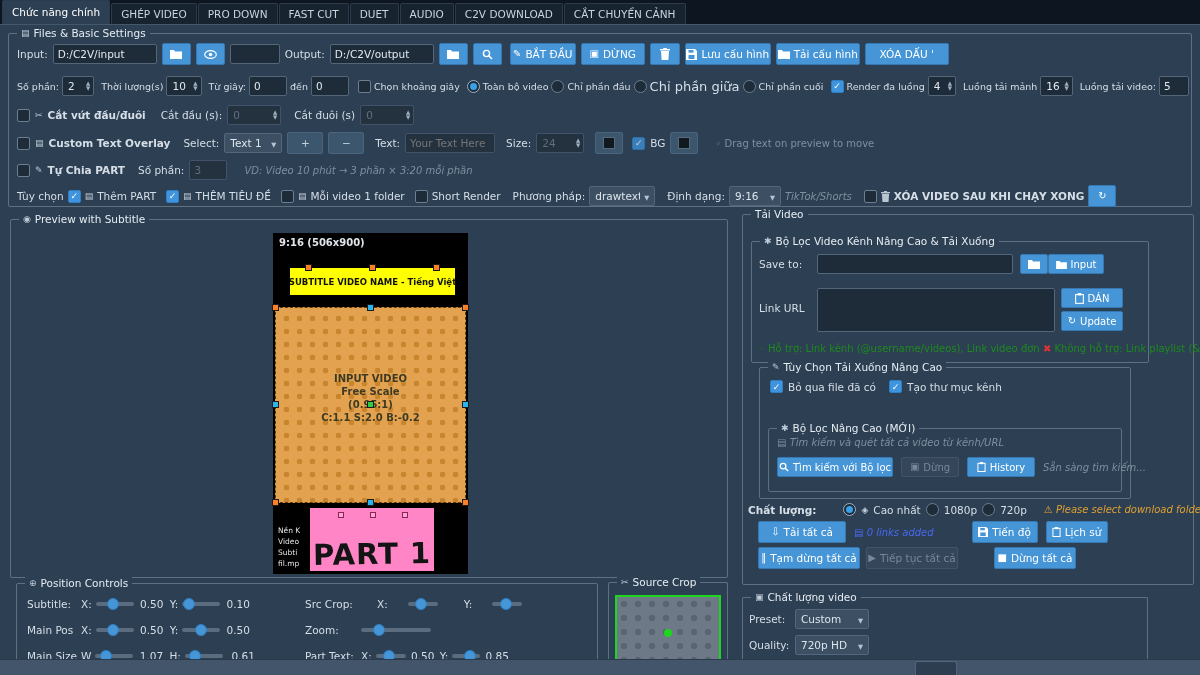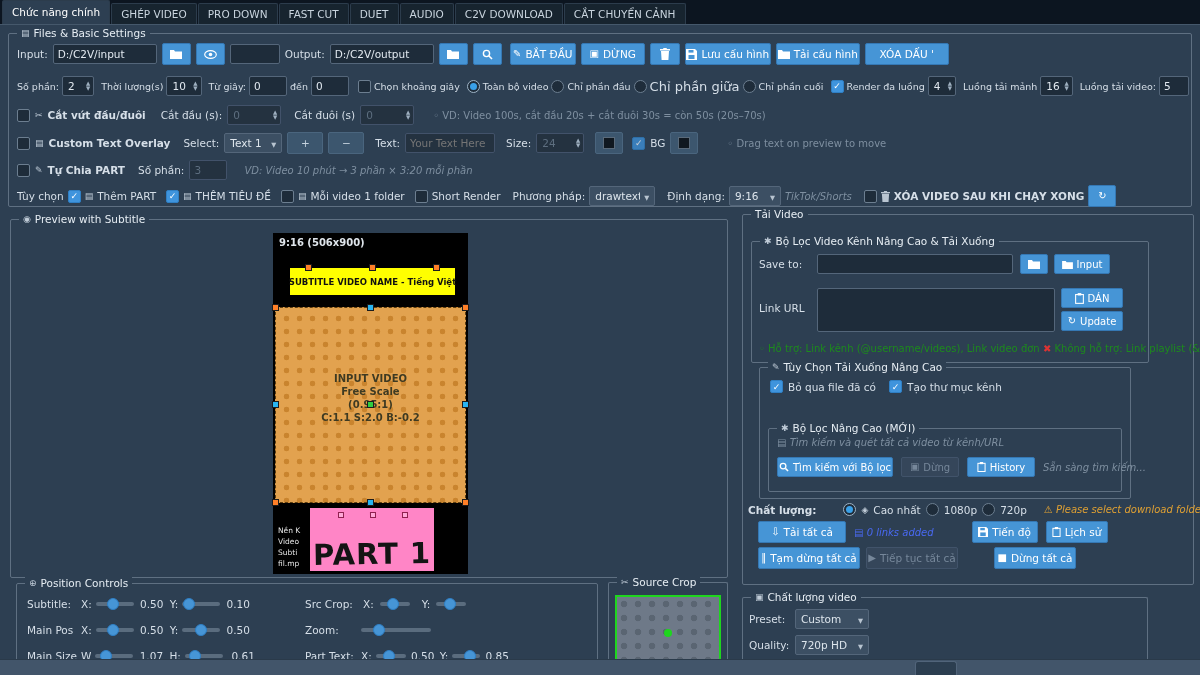--- a/index.html
+++ b/index.html
@@ -219,22 +219,20 @@
       <span class="lbl" style="margin-left:10px">Cắt đầu (s):</span>
       <span class="spin dis" style="width:54px">
           <span class="sv">0</span>
           <span class="ar"></span>
         </span>
       <span class="lbl" style="margin-left:8px">Cắt đuôi (s)</span>
       <span class="spin dis" style="width:54px">
           <span class="sv">0</span>
           <span class="ar"></span>
         </span>
-      <span class="hint" style="margin-left:14px">
-        <span>◦</span> <span>VD: Video 100s, cắt đầu 20s + cắt đuôi 30s = còn 50s (20s–70s)</span></span>
     </div>
 
     <div class="row" style="left:8px;top:98px">
       <span class="cb"></span>
       <span class="gi">▤</span>
       <span class="lbl" style="font-weight:bold">Custom Text Overlay</span>
       <span class="lbl" style="margin-left:8px">Select:</span>
       <span class="dd" style="width:58px">
           <span>Text 1</span>
         </span>
@@ -252,21 +250,21 @@
           <span class="ar"></span>
         </span>
       <button class="btn dim" style="width:28px;margin-left:6px">
           <span class="swatch"></span>
         </button>
       <span class="cb on" style="opacity:.75;margin-left:4px"></span>
       <span class="lbl">BG</span>
       <button class="btn dim" style="width:28px">
           <span class="swatch"></span>
         </button>
-      <span class="hint" style="margin-left:24px">
+      <span class="hint" style="margin-left:12px">
         <span>◦</span> <span>Drag text on preview to move</span></span>
     </div>
 
     <div class="row" style="left:8px;top:126px">
       <span class="cb"></span>
       <span class="gi">✎</span>
       <span class="lbl" style="font-weight:bold">Tự Chia PART</span>
       <span class="lbl" style="margin-left:8px">Số phần:</span>
       <input class="inp dis" style="width: 38px;" value="3">
       <span class="hint it" style="margin-left:12px">VD: Video 10 phút → 3 phần × 3:20 mỗi phần</span>
@@ -387,21 +385,21 @@
       <span class="sl" style="width:38px">
           <i style="left:calc(28% - 6px)"></i>
         </span>
       <span class="lbl" style="width:28px;text-align:center">1.07</span>
       <span class="lbl">H:</span>
       <span class="sl" style="width:38px">
           <i style="left:calc(28% - 6px)"></i>
         </span>
       <span class="lbl" style="width:28px;text-align:right">0.61</span>
     </div>
-    <div class="row" style="left:288px;top:14px;gap:6px">
+    <div class="row" style="left:288px;top:14px;gap:20px">
       <span class="lbl" style="width:52px">Src Crop:</span>
       <span class="lbl">X:</span>
       <span class="sl" style="width:30px">
           <i style="left:calc(45% - 6px)"></i>
         </span>
       <span class="lbl" style="margin-left:6px">Y:</span>
       <span class="sl" style="width:30px">
           <i style="left:calc(45% - 6px)"></i>
         </span>
     </div>
@@ -447,21 +445,21 @@
         <span>Bộ Lọc Video Kênh Nâng Cao &amp; Tải Xuống</span>
         </span>
       <div class="row" style="left:7px;top:12px;gap:0">
         <span class="lbl" style="width:58px">Save to:</span>
         <input class="inp" style="width: 196px;">
         <button class="btn sm" style="width:28px;margin-left:7px">
           <svg class="svgi" width="12" height="10" viewBox="0 0 12 10">
               <path fill="#fff" d="M0 1h4l1 1.5h7V10H0z"></path>
             </svg>
           </button>
-        <button class="btn sm" style="width:56px;margin-left:6px">
+        <button class="btn sm" style="width:56px;">
           <svg class="svgi" width="11" height="9" viewBox="0 0 12 10">
               <path fill="#fff" d="M0 1h4l1 1.5h7V10H0z"></path>
             </svg>
           <span>Input</span>
           </button>
       </div>
       <div class="row" style="left:7px;top:46px;gap:0;align-items:flex-start">
         <span class="lbl" style="width:58px;margin-top:14px">Link URL</span>
         <textarea class="inp ta" style="width: 238px;"></textarea>
         <div style="display:flex;flex-direction:column;gap:3px;margin-left:6px">

